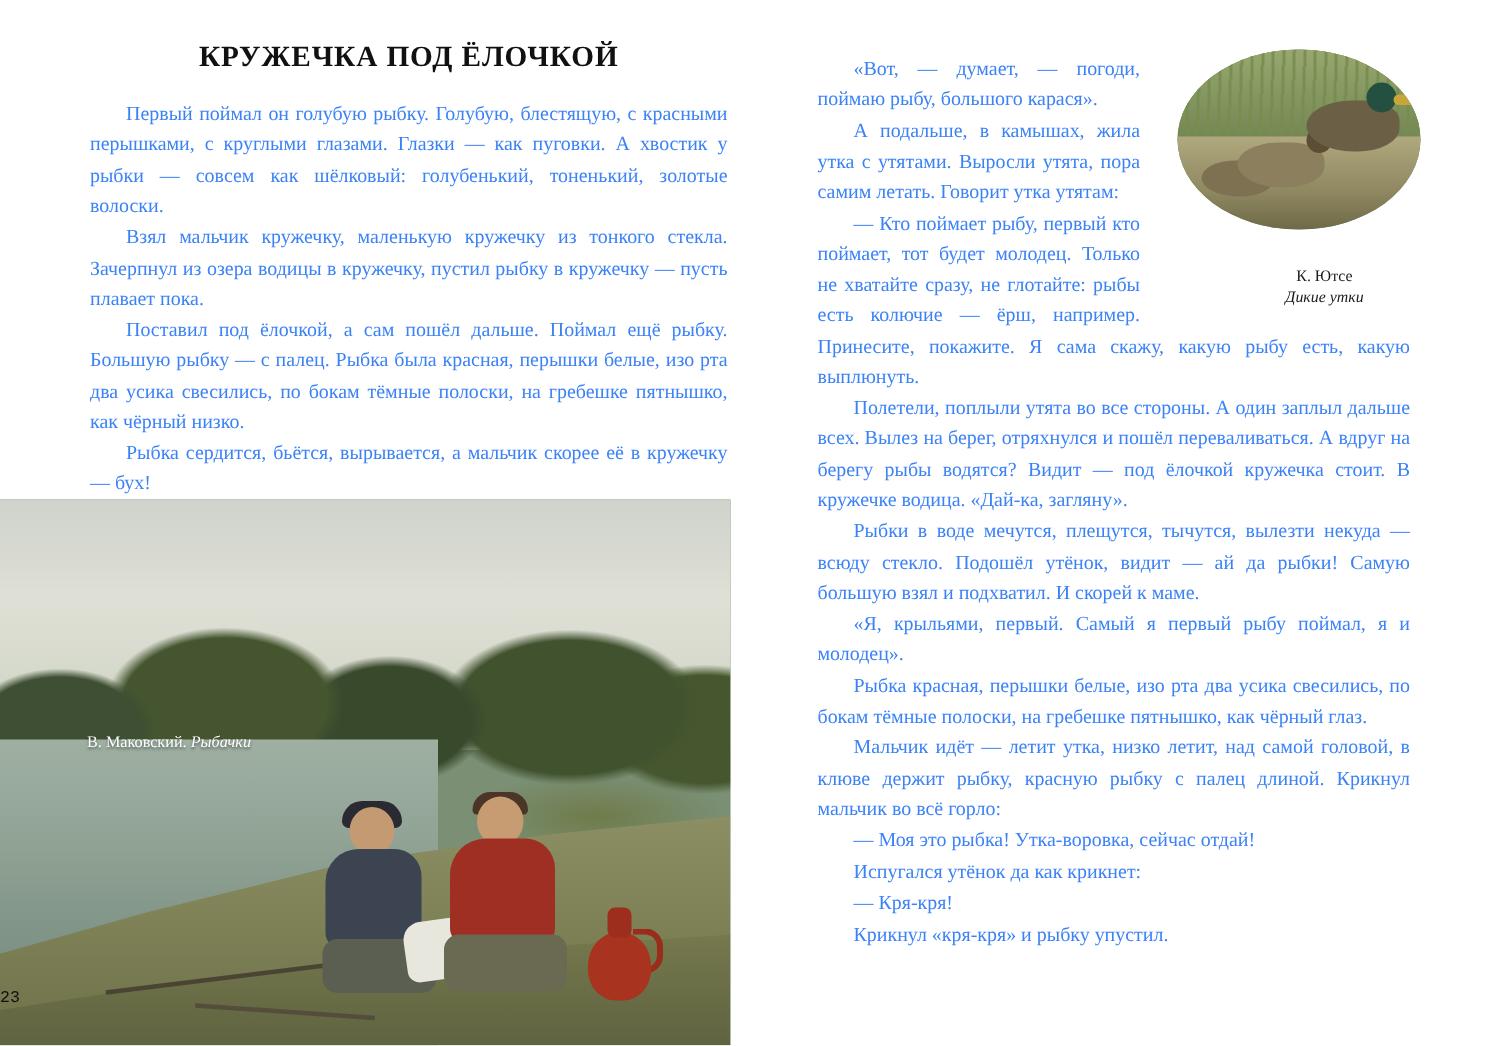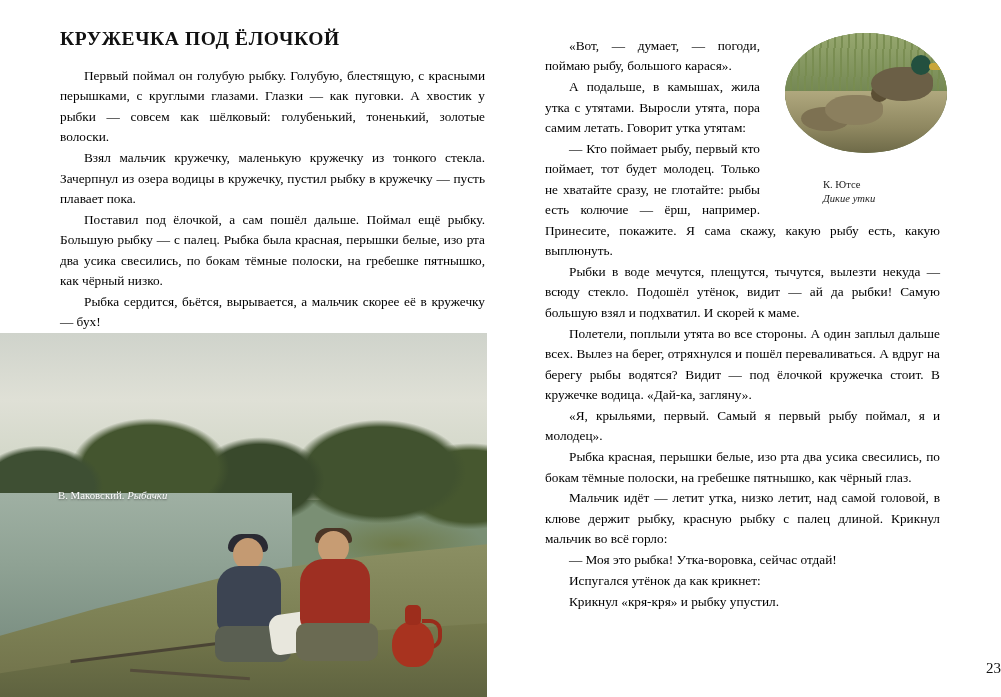--- a/index.html
+++ b/index.html
@@ -21,32 +21,33 @@
     position: absolute;
     left: 60px;
     top: 28px;
     width: 425px;
   }
   .title {
     font-family: "Liberation Serif", serif;
     font-weight: bold;
     font-size: 19.5px;
     letter-spacing: 0.6px;
+    text-align: center;
     margin: 0 0 16px 0;
     color: #111;
   }
   p.tx {
     margin: 0;
     font-size: 13.3px;
     line-height: 20.4px;
     text-align: justify;
     text-indent: 24px;
     text-justify: inter-word;
     hyphens: manual;
-    color: #000000;
+    color: #3b82f6;
   }
   p.tx + p.tx { margin-top: 0.5px; }
 
   
   .painting {
     position: absolute;
     left: 0;
     top: 333px;
     width: 487px;
     height: 364px;
@@ -159,34 +160,35 @@
   .duck-photo .d1head { position:absolute; right:16px; top:22px; width:20px; height:20px; border-radius:50%; background:#23503f; }
   .duck-photo .d1beak { position:absolute; right:4px; top:30px; width:14px; height:7px; border-radius:4px; background:#c9a63a; }
   .duck-photo .d2 { position:absolute; left:40px; top:62px; width:58px; height:30px; border-radius:48% 40% 46% 52%; background:#8b7f5e; }
   .duck-photo .d2head { position:absolute; left:86px; top:52px; width:17px; height:17px; border-radius:50%; background:#5b4e34; }
   .duck-photo .d3 { position:absolute; left:16px; top:74px; width:48px; height:24px; border-radius:48% 40% 46% 52%; background:#7d7152; }
   .duck-caption {
     position: absolute;
     left: 823px;
     top: 178px;
     width: 120px;
-    text-align: left;
+    text-align: center;
     font-size: 10.6px;
     line-height: 14px;
     color: #1a1a1a;
   }
   .duck-caption .it { font-style: italic; }
 
   .page-num {
     position: absolute;
     left: 0; right: 0;
     top: 660px;
-    text-align: right;
-    font-size: 15px;
+    text-align: left;
+    font-size: 11px;
     color: #111;
+    font-family: Liberation Mono, monospace;
   }
   
   .float-spacer {
     float: right;
     width: 180px;
     height: 168px;
   }
 </style>
 </head>
 <body>
@@ -237,27 +239,28 @@
   <div class="painting-caption">
     <span>В. Маковский.</span>
     <span class="it">Рыбачки</span>
   </div>
 
   <div class="col-right">
     <div class="float-spacer"></div>
     <p class="tx">«Вот, — думает, — погоди, поймаю рыбу, большого карася».</p>
     <p class="tx">А подальше, в камышах, жила утка с утятами. Выросли утята, пора самим летать. Говорит утка утятам:</p>
     <p class="tx">— Кто поймает рыбу, первый кто поймает, тот будет молодец. Только не хватайте сразу, не глотайте: рыбы есть колючие — ёрш, например. Принесите, покажите. Я сама скажу, какую рыбу есть, какую выплюнуть.</p>
+    <p class="tx">Полетели, поплыли утята во все стороны. А один заплыл дальше всех. Вылез на берег, отряхнулся и пошёл переваливаться. А вдруг на берегу рыбы водятся? Видит — под ёлочкой кружечка стоит. В кружечке водица. «Дай-ка, загляну».</p>
     <p class="tx">Рыбки в воде мечутся, плещутся, тычутся, вылезти некуда — всюду стекло. Подошёл утёнок, видит — ай да рыбки! Самую большую взял и подхватил. И скорей к маме.</p>
-    <p class="tx">Полетели, поплыли утята во все стороны. А один заплыл дальше всех. Вылез на берег, отряхнулся и пошёл переваливаться. А вдруг на берегу рыбы водятся? Видит — под ёлочкой кружечка стоит. В кружечке водица. «Дай-ка, загляну».</p>
     <p class="tx">«Я, крыльями, первый. Самый я первый рыбу поймал, я и молодец».</p>
     <p class="tx">Рыбка красная, перышки белые, изо рта два усика свесились, по бокам тёмные полоски, на гребешке пятнышко, как чёрный глаз.</p>
     <p class="tx">Мальчик идёт — летит утка, низко летит, над самой головой, в клюве держит рыбку, красную рыбку с палец длиной. Крикнул мальчик во всё горло:</p>
     <p class="tx">— Моя это рыбка! Утка-воровка, сейчас отдай!</p>
     <p class="tx">Испугался утёнок да как крикнет:</p>
+    <p class="tx">— Кря-кря!</p>
     <p class="tx">Крикнул «кря-кря» и рыбку упустил.</p>
 
   </div>
 
   <div class="duck-photo">
     <div class="sky2"></div>
     <div class="reeds"></div>
     <div class="ground"></div>
     <div class="d3"></div>
     <div class="d2"></div>

